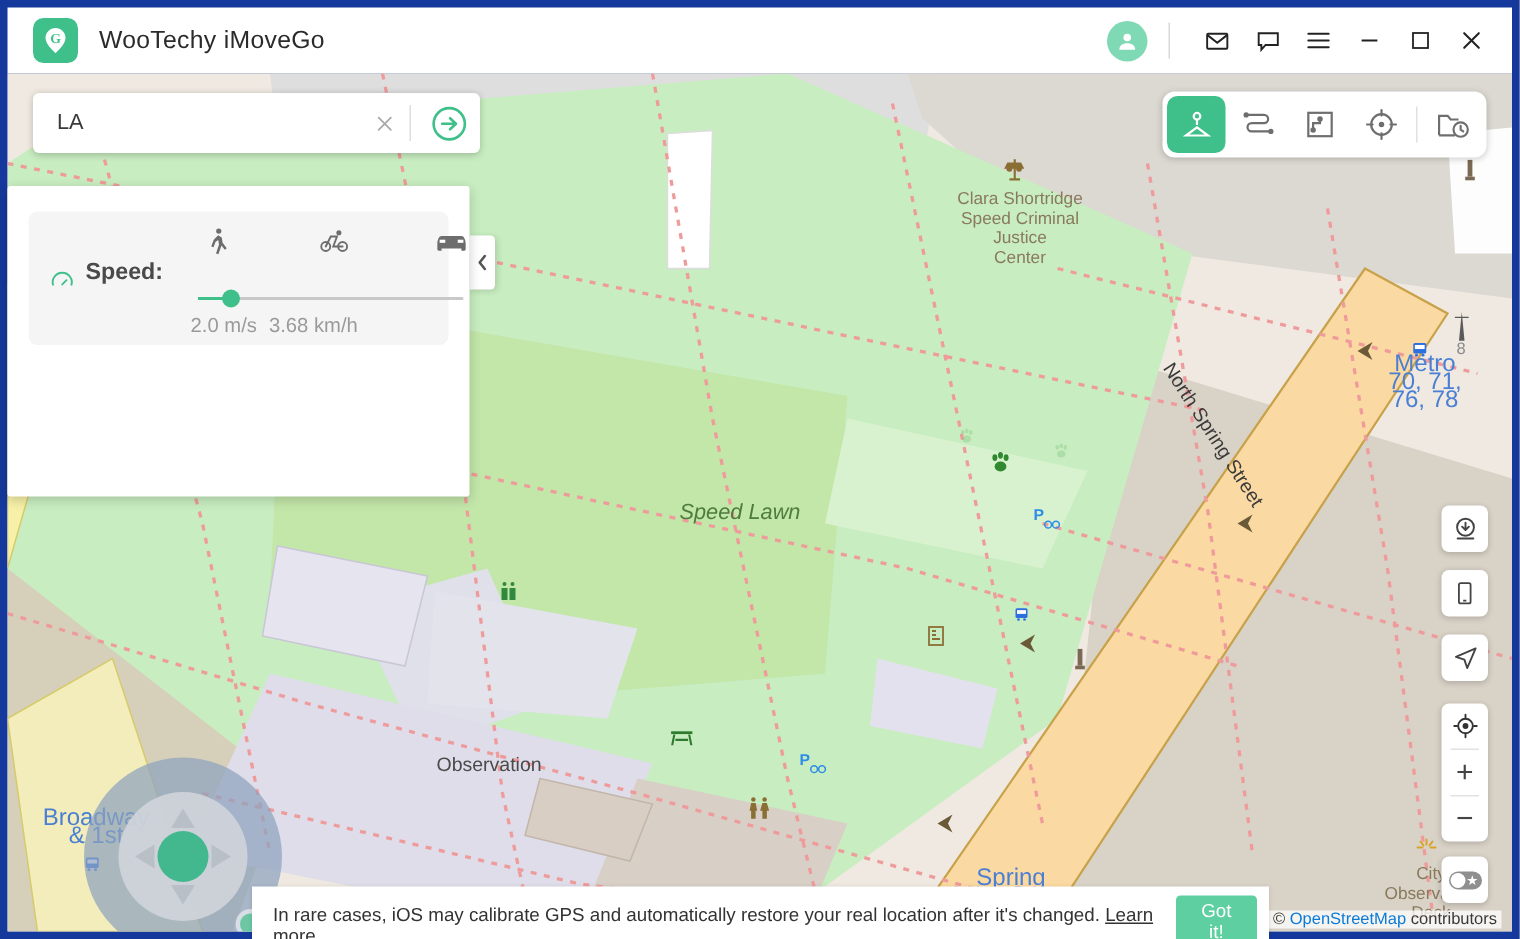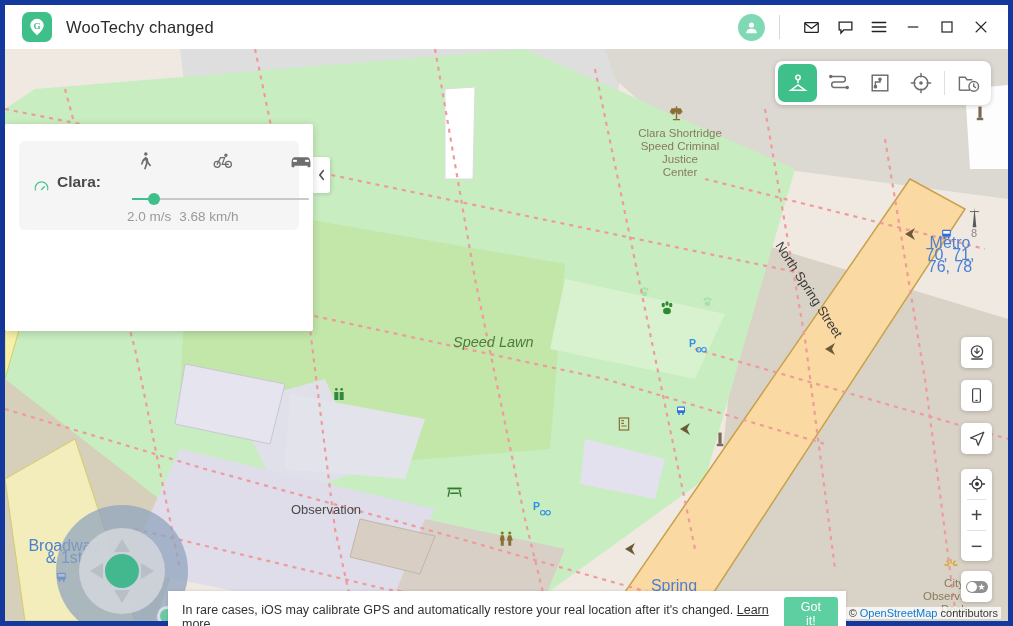--- a/index.html
+++ b/index.html
@@ -164,21 +164,21 @@
 
 <div class="app">
 
   <div class="titlebar">
     <div class="logo">
       <svg width="20" height="20" viewBox="0 0 24 24" aria-hidden="true">
         <path d="M12 2 C7.6 2 4 5.6 4 10 c0 5.5 8 12 8 12 s8-6.5 8-12 c0-4.4-3.6-8-8-8 z" fill="#ffffff"></path>
         <text x="12" y="14" font-size="11" text-anchor="middle" fill="#3fc08a" font-family="Liberation Serif, serif" font-weight="bold">G</text>
       </svg>
     </div>
-    <div class="app-title">WooTechy changed</div>
+    <div class="app-title">WooTechy iMoveGo</div>
 
     <div class="tb-right">
       <div class="avatar">
         <svg width="17" height="17" viewBox="0 0 24 24">
             <circle cx="12" cy="8.5" r="3.6" fill="#fff"></circle>
             <path d="M4.5 20c0-4.2 3.4-6.2 7.5-6.2s7.5 2 7.5 6.2z" fill="#fff"></path>
           </svg>
       </div>
       <div class="tb-sep"></div>
 
@@ -443,31 +443,46 @@
         <circle cx="112" cy="112" r="10" fill="#ffffff" opacity="0.55"></circle>
         <circle cx="112" cy="112" r="7" fill="#6dc7a4"></circle>
       </svg>
     </div>
 
     <div class="attrib">
       <span>Leaflet</span><span> | Map data © </span><a href="#">OpenStreetMap</a><span> contributors</span>
     </div>
   </div>
 
+  <div class="searchbox">
+    <input class="search-input" value="LA" style="">
+    <div class="clear-x">
+      <svg width="15" height="15" viewBox="0 0 24 24" stroke="#a9a9a9" stroke-width="1.9" stroke-linecap="round">
+          <path d="M5.5 5.5l13 13M18.5 5.5l-13 13"></path>
+        </svg>
+    </div>
+    <div class="search-sep"></div>
+    <div class="go-btn">
+      <svg width="25" height="25" viewBox="0 0 24 24" fill="none" stroke="#3fc08a" stroke-width="1.7">
+        <circle cx="12" cy="12" r="10"></circle>
+          <path d="M7.5 12h8.5M12.5 8.5l3.8 3.5-3.8 3.5" stroke-linecap="round" stroke-linejoin="round"></path>
+      </svg>
+    </div>
+  </div>
 
   <div class="panel">
 
     <div class="speed-card">
       <div class="gauge-icon">
         <svg width="17" height="17" viewBox="0 0 24 24" fill="none" stroke="#3fc08a" stroke-width="1.8">
           <path d="M3.5 16a9 9 0 1 1 17 0"></path>
             <path d="M12 15l4-4" stroke-linecap="round"></path>
         </svg>
       </div>
-      <div class="speed-label">Clara:</div>
+      <div class="speed-label">Speed:</div>
 
       <div class="mode-icons">
         <span class="mi" style="left:10px;top:0;">
           <svg width="20" height="24" viewBox="0 0 24 24" fill="#6d6d6d">
               <circle cx="13" cy="3.6" r="2.1"></circle>
               <path d="M12.5 7 L9 10.5 L7 16 l1.8.6 1.7-4.4 2.1-1.5 .6 3.6 -2.4 7.2 1.9.6 2.5-7 2.6 3.4 1.6-1.2-3.3-4.4-.7-4.2z"></path>
             </svg>
         </span>
         <span class="mi" style="left:86px;top:2px;">
           <svg width="24" height="20" viewBox="0 0 24 24" fill="none" stroke="#6d6d6d" stroke-width="1.5">

